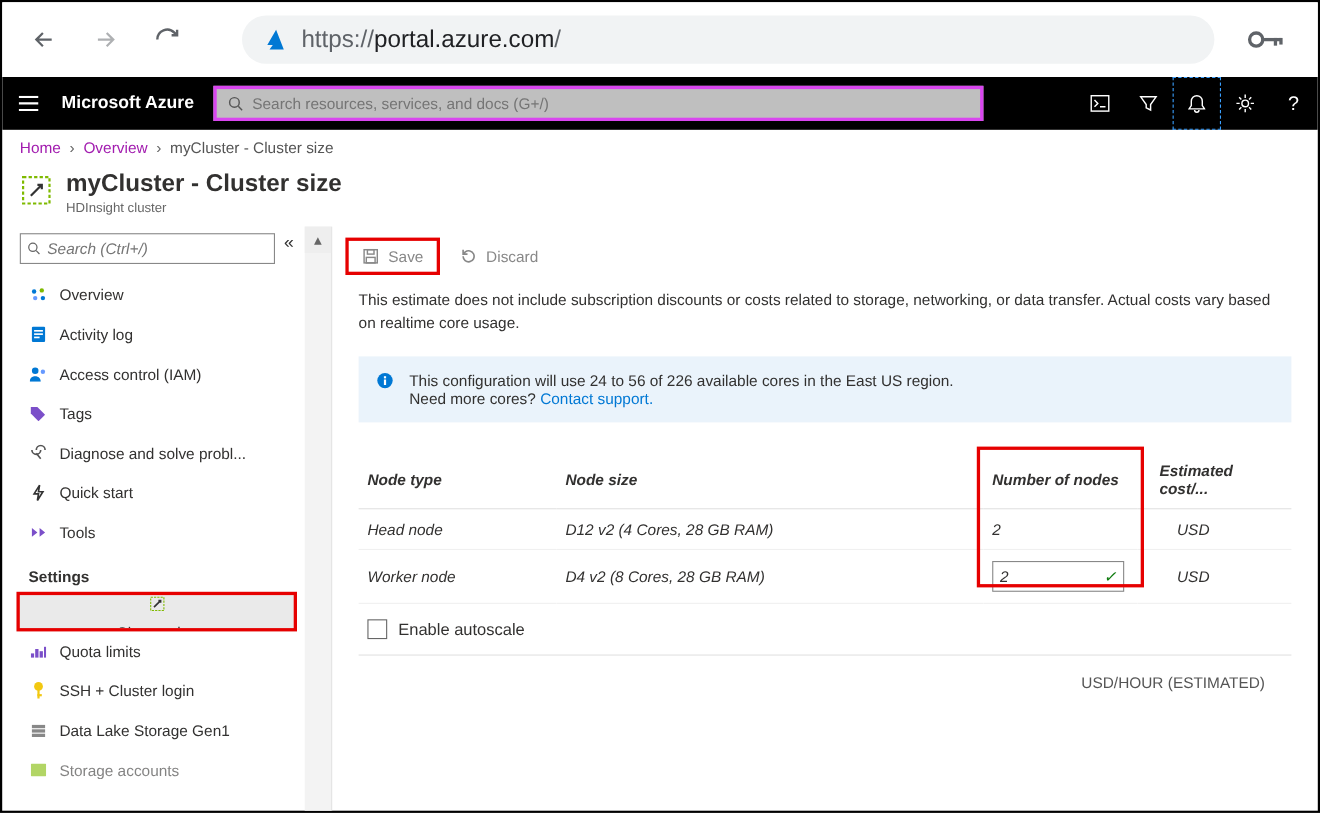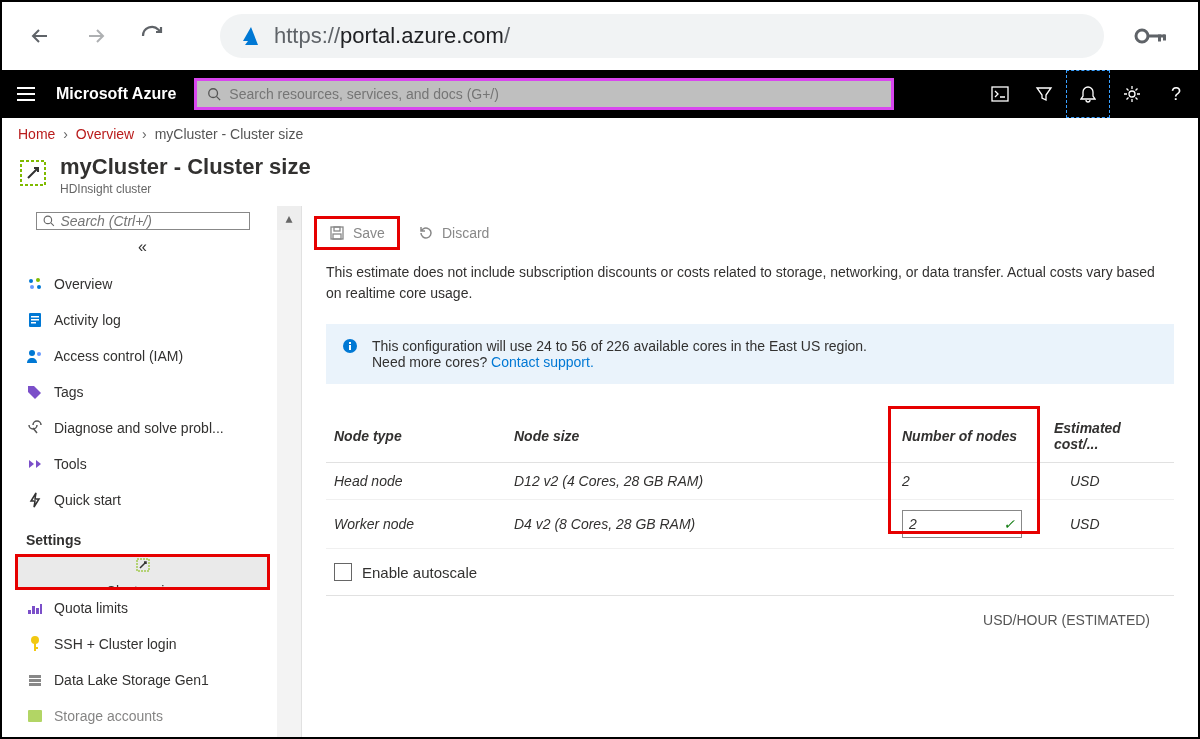--- a/index.html
+++ b/index.html
@@ -20,35 +20,35 @@
   .hamburger { width: 48px; display: flex; align-items: center; justify-content: center; }
   .brand { font-size: 16px; font-weight: 600; padding: 0 18px 0 6px; white-space: nowrap; }
   .top-search { flex: 1; max-width: 700px; height: 32px; background: #bfbfbf; border: 3px solid #d946ef; display: flex; align-items: center; padding: 0 10px; gap: 8px; color: #555; }
   .top-search input { flex:1; background: transparent; border: none; outline: none; font-size: 14px; color:#555;}
   .top-icons { margin-left: auto; display: flex; }
   .top-icon { width: 44px; height: 48px; display: flex; align-items: center; justify-content: center; color: #fff; }
   .top-icon.boxed { border: 1px dashed #3aa0ff; }
 
   
   .crumbs { padding: 8px 16px; font-size: 14px; }
-  .crumbs a { color: #b91c1c; text-decoration: none; }
+  .crumbs a { color: #a21caf; text-decoration: none; }
   .crumbs .sep { color: #666; padding: 0 4px; }
   .crumbs .cur { color: #555; }
 
   
   .page-hdr { display: flex; align-items: flex-start; padding: 4px 16px 10px 16px; gap: 12px; }
   .page-hdr .res-icon { width: 30px; height: 30px; margin-top: 4px;}
   .page-hdr h1 { font-size: 22px; font-weight: 600; }
   .page-hdr .sub { font-size: 12px; color: #666; margin-top: 2px; }
 
   
   .body { display: flex; height: calc(739px - 68px - 48px - 34px - 50px); }
   .side { width: 300px; border-right: 1px solid #e1e1e1; display:flex; }
   .side-inner { flex:1; padding: 6px 10px 0 16px; }
-  .side-search-row { display:flex; align-items:center; gap:8px; margin-bottom:10px;flex-direction:column;}
+  .side-search-row { display:flex; gap:8px; margin-bottom:10px;}
   .side-search { flex:1; height: 28px; border: 1px solid #888; display: flex; align-items: center; padding: 0 6px; gap: 6px; }
   .side-search input { flex:1; border:none; outline:none; font-size:14px; font-style: italic; color:#666;}
   .collapse { font-size: 16px; color:#333; }
   .menu { list-style: none; margin-top: 4px;}
   .menu li { display: flex; align-items: center; gap: 10px; height: 36px; padding: 0 8px; cursor: pointer; font-size: 14px; color: #323130; white-space: nowrap; overflow:hidden; text-overflow: ellipsis;}
   .menu li .mi { width: 18px; display:flex; align-items:center; justify-content:center; }
   .menu li.selected { background: #eaeaea; }
   .menu .section { font-weight: 600; padding: 14px 8px 6px 8px; height:auto; cursor:default;}
   .hl-red { border: 3px solid #e60000; margin: 0 -3px; flex-direction: column; }
   .scroll-thumb { width: 24px; background: #f3f3f3; display:flex; flex-direction:column;}
@@ -241,33 +241,33 @@
         <li>
             <span class="mi">
               <svg width="16" height="16" viewBox="0 0 16 16" fill="none" stroke="#555" stroke-width="1.5">
                 <path d="M14 5a4 4 0 0 0-8 0M2 5a4 4 0 0 0 8 0M6 8l4 5"></path>
               </svg>
             </span>
             <span>Diagnose and solve probl...</span>
           </li>
         <li>
             <span class="mi">
+              <svg width="12" height="16" viewBox="0 0 12 16" fill="none" stroke="#333" stroke-width="1.5">
+                <path d="M7 1 2 9h4l-1 6 5-8H6z"></path>
+              </svg>
+            </span>
+            <span>Quick start</span>
+          </li>
+        <li>
+            <span class="mi">
               <svg width="16" height="12" viewBox="0 0 16 12" fill="#7b4fc9">
                 <path d="M2 2l5 4-5 4zM9 2l5 4-5 4z"></path>
               </svg>
             </span>
             <span>Tools</span>
-          </li>
-        <li>
-            <span class="mi">
-              <svg width="12" height="16" viewBox="0 0 12 16" fill="none" stroke="#333" stroke-width="1.5">
-                <path d="M7 1 2 9h4l-1 6 5-8H6z"></path>
-              </svg>
-            </span>
-            <span>Quick start</span>
           </li>
         <li class="section">Settings</li>
         <li class="selected hl-red">
             <span class="mi">
               <svg width="16" height="16" viewBox="0 0 16 16">
                 <rect x="2" y="2" width="12" height="12" fill="none" stroke="#7fba00" stroke-dasharray="2 1"></rect>
                 <path d="M5 11 11 5M9 5h2v2" stroke="#333" stroke-width="1.5" fill="none"></path>
               </svg>
             </span>
             <span>Cluster size</span>

